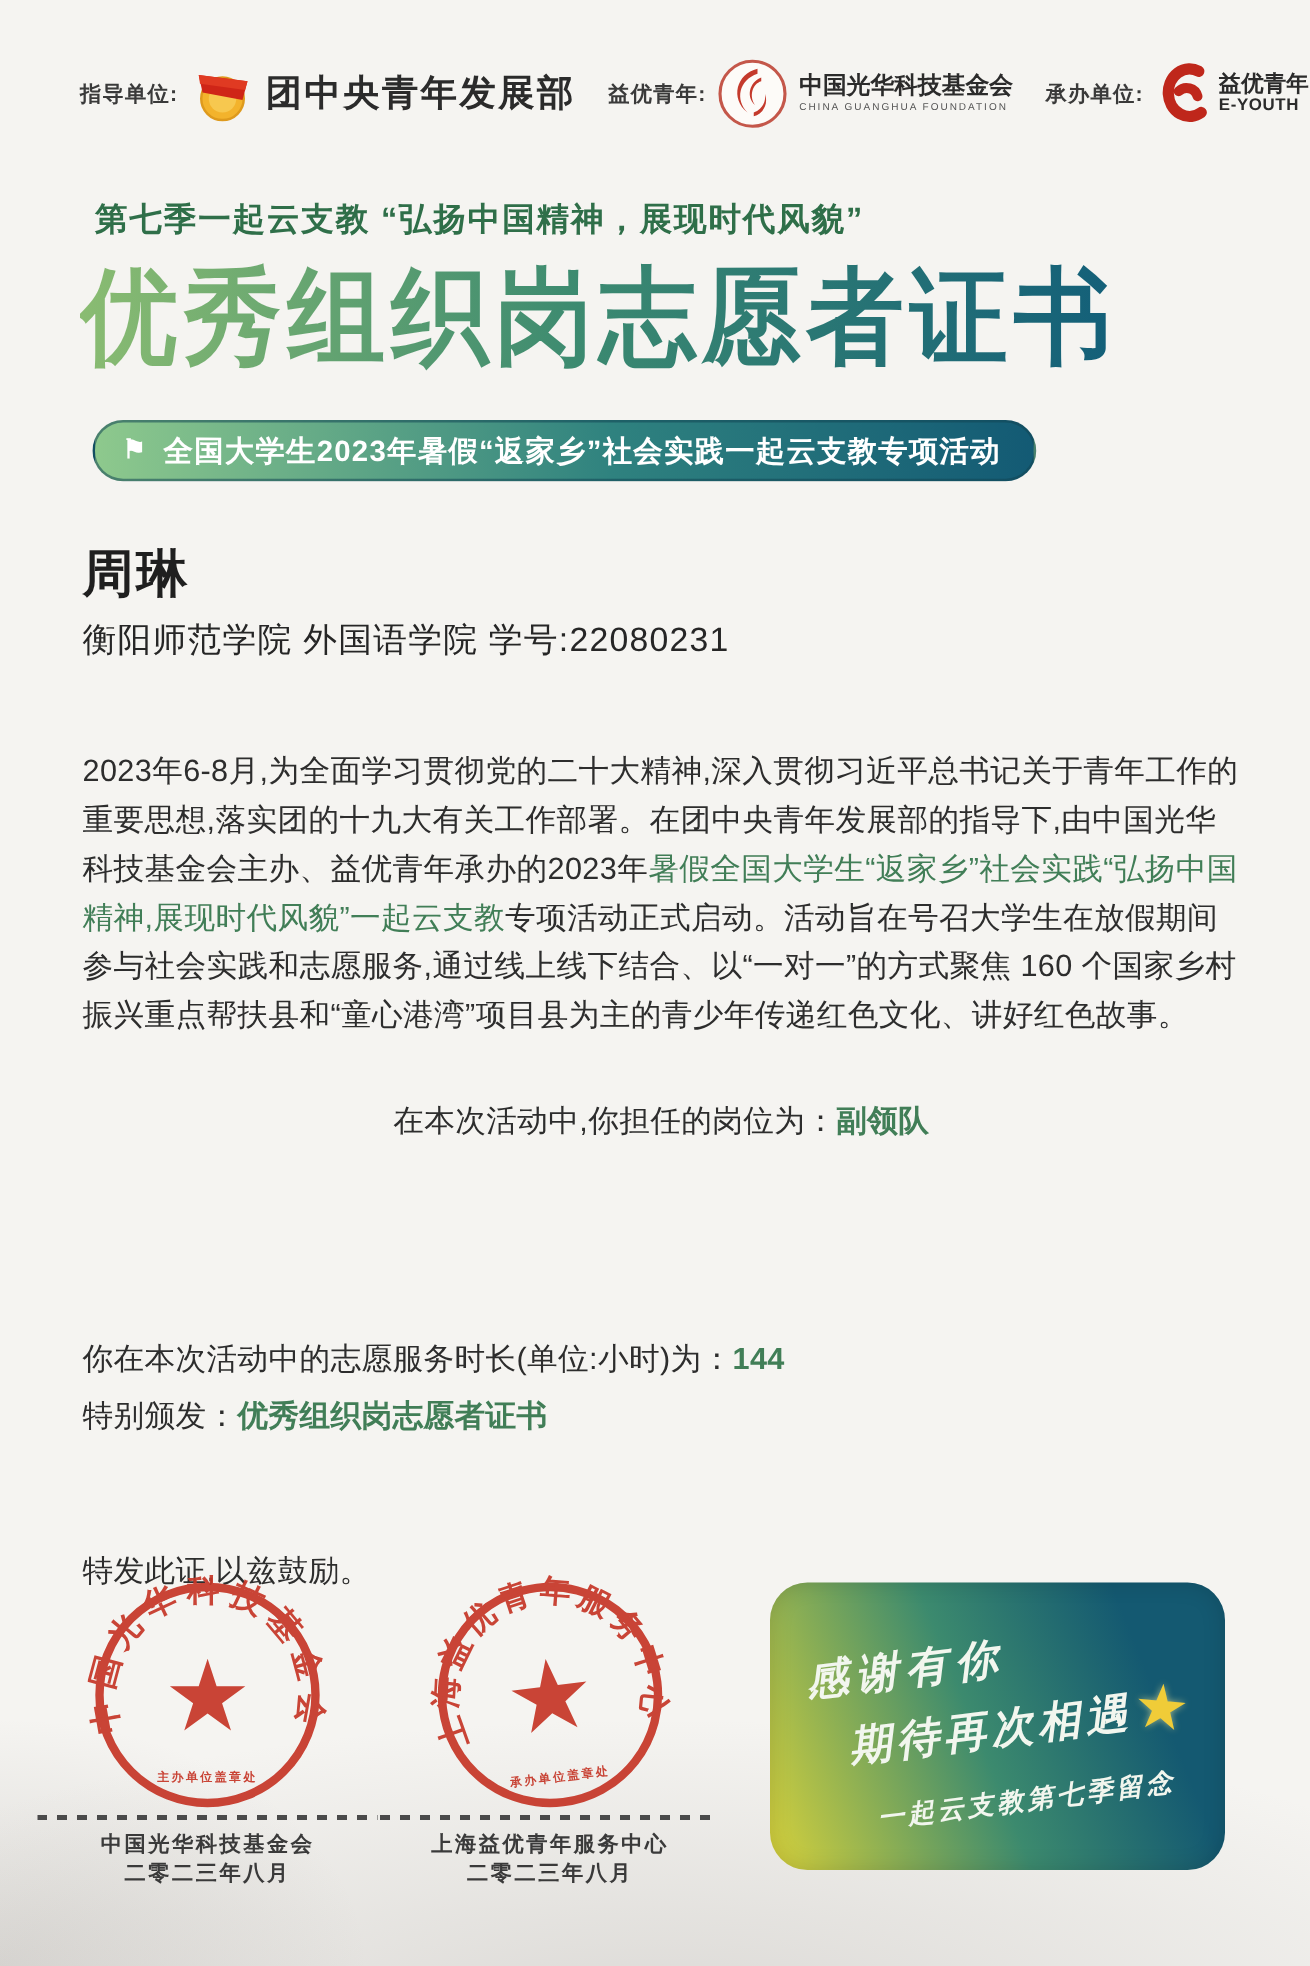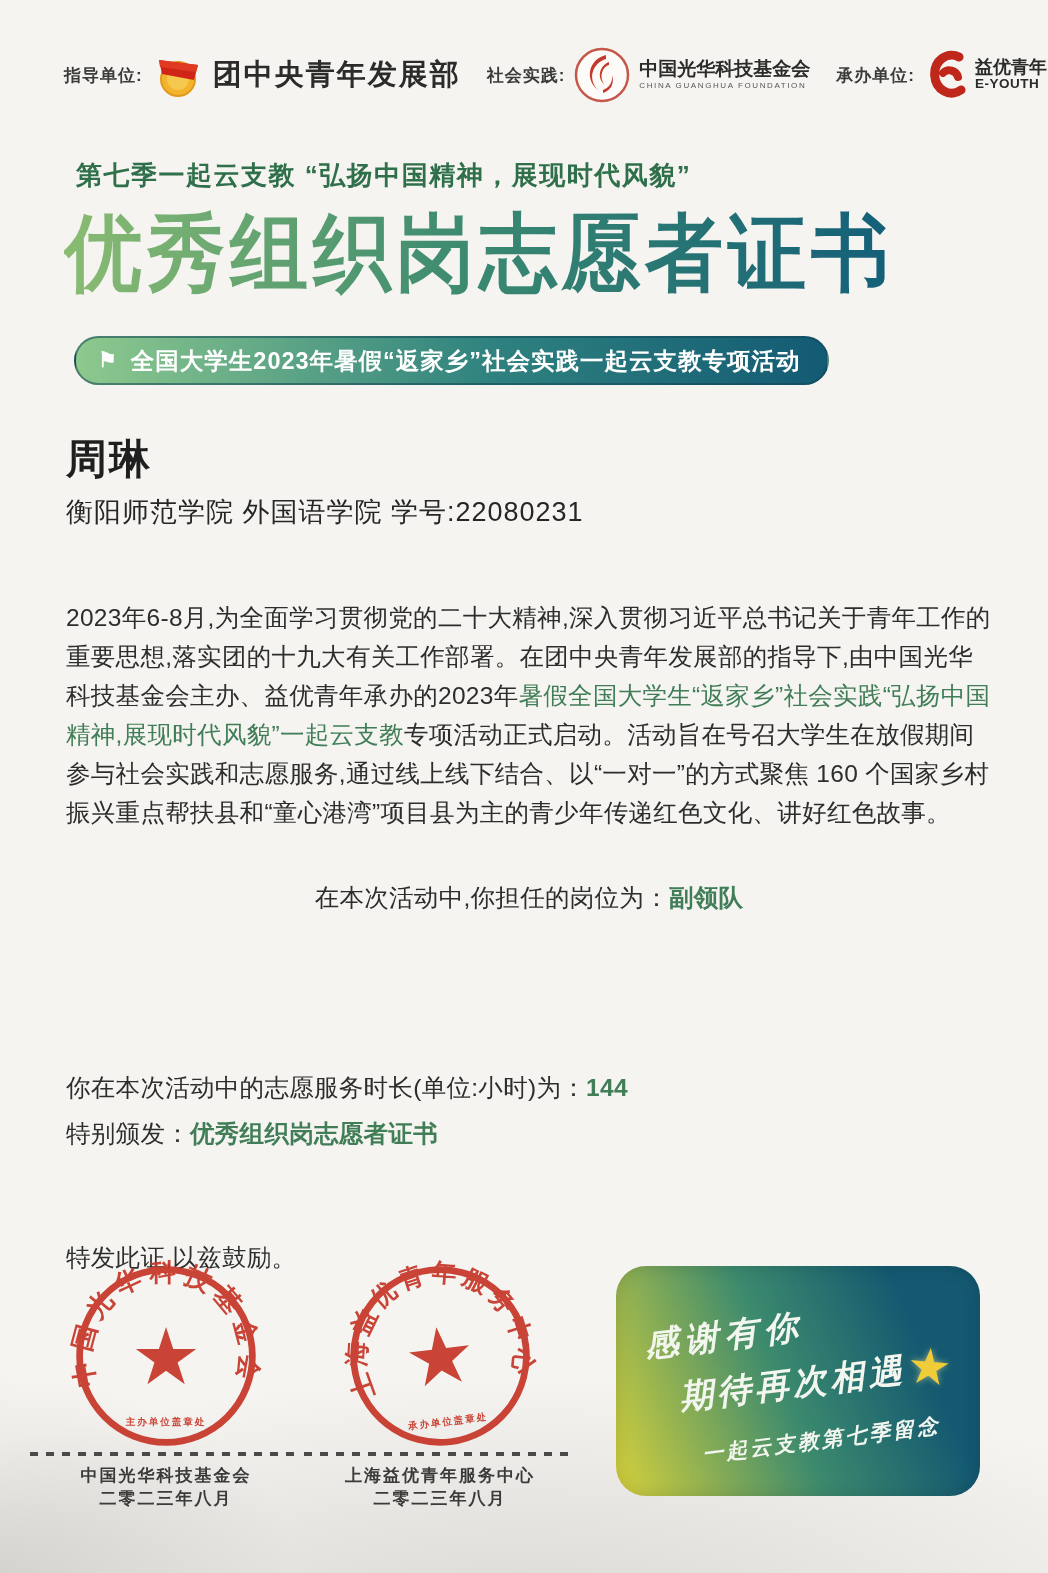--- a/index.html
+++ b/index.html
@@ -96,21 +96,21 @@
       <svg class="logo-svg" width="54" height="54" viewBox="0 0 54 54">
         <circle cx="27" cy="31" r="17" fill="#f3b32c" stroke="#de9a1d" stroke-width="2"></circle>
         <circle cx="27" cy="31" r="11" fill="#f7c84f"></circle>
         <path d="M8,12 L47,17 L43,32 L11,26 Z" fill="#cf2517"></path>
         <path d="M8,12 L47,17 L45,24 L9,19 Z" fill="#e03a22"></path>
       </svg>
       <span class="org-name-big">团中央青年发展部</span>
     </div>
 
     <div class="org-unit">
-      <span class="org-role">社会实践:</span>
+      <span class="org-role">益优青年:</span>
       <svg class="logo-svg" width="58" height="58" viewBox="0 0 58 58">
         <circle cx="29" cy="29" r="26" fill="#fdfbf8" stroke="#c4574a" stroke-width="2.5"></circle>
         <path d="M33,9 C16,13 11,33 25,44 C15,34 18,18 33,13 Z" fill="#c43a2c"></path>
         <path d="M36,16 C26,20 24,32 31,38 C26,31 29,21 36,19 Z" fill="#c43a2c"></path>
         <path d="M30,44 C36,42 40,36 39,29 C42,38 37,45 30,47 Z" fill="#c43a2c"></path>
       </svg>
       <span class="org-stack">
         <span class="org-name-mid">中国光华科技基金会</span>
         <span class="org-sub">CHINA GUANGHUA FOUNDATION</span>
       </span>

